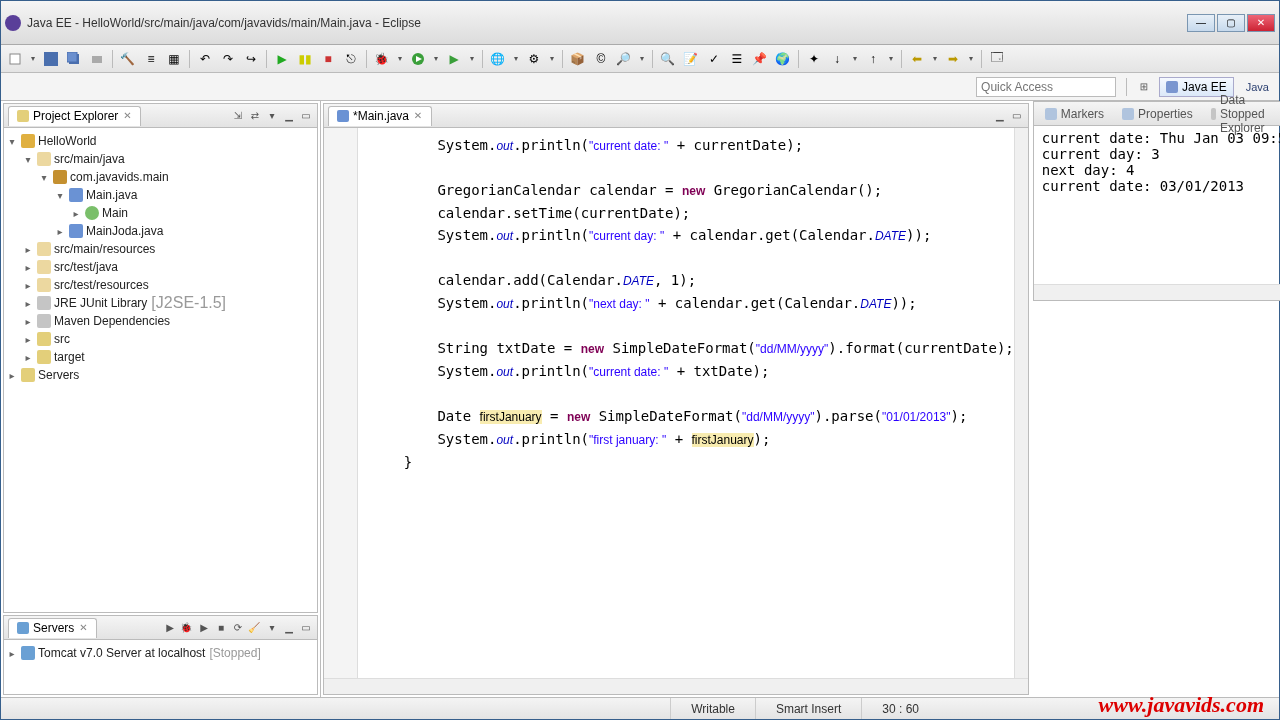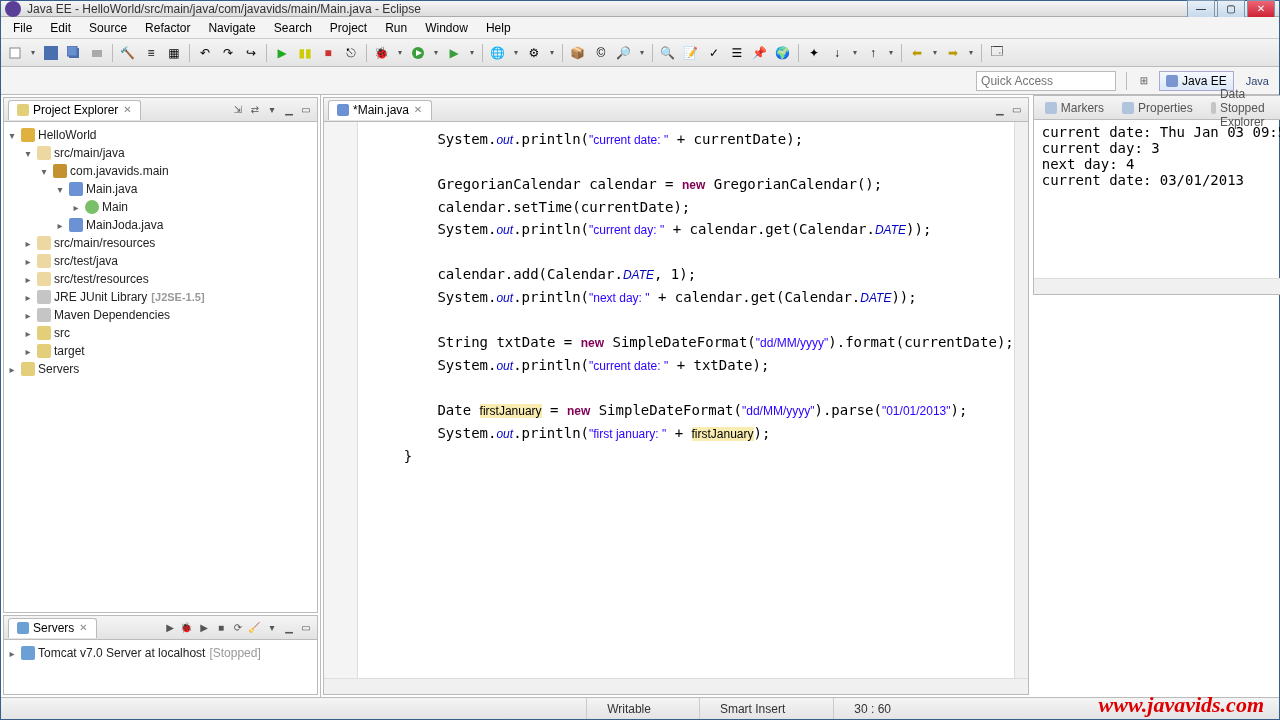--- a/index.html
+++ b/index.html
@@ -1,18 +1,18 @@
 <!DOCTYPE html>
 <html><head>
 <meta charset="utf-8">
 <style>
 * { margin:0; padding:0; box-sizing:border-box; font-family:"Segoe UI",Tahoma,sans-serif; font-size:12px; }
 body { background:#f0f0f0; width:1280px; height:720px; overflow:hidden; position:relative; }
 .window { width:1280px; height:720px; background:#fff; border:1px solid #365f8c; display:flex; flex-direction:column; }
-.titlebar { height:16px; background:linear-gradient(#f5f5f5,#dcdcdc); border-bottom:1px solid #aaa; display:flex; align-items:center; padding:0 4px; }
+.titlebar { height:44px; background:linear-gradient(#f5f5f5,#dcdcdc); border-bottom:1px solid #aaa; display:flex; align-items:center; padding:0 4px; }
 .title-icon { width:16px; height:16px; background:#5a3f99; border-radius:50%; margin-right:6px; }
 .title-text { flex:1; color:#333; font-size:12px; }
 .win-btns { display:flex; gap:2px; }
 .win-btn { width:28px; height:18px; border:1px solid #7a96b1; background:linear-gradient(#e8f0f8,#c6d9ec); font-size:10px; text-align:center; line-height:16px; cursor:pointer; }
 .win-btn.close { background:linear-gradient(#e67,#c23); color:#fff; }
 .menubar { height:22px; background:#f4f4f4; border-bottom:1px solid #ccc; display:flex; align-items:center; padding:0 4px; gap:2px; }
 .menu-item { padding:2px 8px; cursor:pointer; }
 .toolbar { height:28px; background:linear-gradient(#f4f4f4,#e4e4e4); border-bottom:1px solid #bbb; display:flex; align-items:center; padding:0 4px; gap:3px; }
 .tool-btn { width:20px; height:20px; border:1px solid transparent; display:inline-flex; align-items:center; justify-content:center; cursor:pointer; }
 .tool-sep { width:1px; height:18px; background:#bbb; margin:0 2px; }
@@ -38,73 +38,61 @@
 .node-icon { width:14px; height:14px; margin:0 3px; display:inline-block; }
 .ic-proj { background:#e0b040; border-radius:2px; }
 .ic-pkg  { background:#c49030; border-radius:2px; }
 .ic-pkgf { background:#ecd8a0; border-radius:2px; }
 .ic-java { background:#6a92d4; border-radius:2px; }
 .ic-class{ background:#7abf6a; border-radius:50%; }
 .ic-lib  { background:#c5c5c5; border-radius:2px; }
 .ic-fold { background:#e3cf7a; border-radius:2px; }
 .ic-xml  { background:#b0c4de; border-radius:2px; }
 .ic-serv { background:#6aa0d4; border-radius:2px; }
-.lib-hint { color:#999; margin-left:4px; font-size:11px;font-weight:bold; }
+.lib-hint { color:#999; margin-left:4px; font-size:16px; }
 .server-status { color:#999; margin-left:4px; }
 .right-col { flex:1; display:flex; min-width:0; }
 .editor-view { flex:1; display:flex; flex-direction:column; border:1px solid #bbb; margin:2px; min-height:0; }
 .editor-body { flex:1; display:flex; min-height:0; position:relative; }
 .gutter { width:34px; background:#f4f4f4; border-right:1px solid #ddd; }
 .code-area { flex:1; overflow:auto; font-family:Consolas,monospace; font-size:14px; line-height:22px; padding:6px 0 6px 12px; white-space:pre; color:#000; position:relative; }
 .overview { width:14px; background:#f0f0f0; border-left:1px solid #ddd; position:relative; }
 .hscroll { height:16px; background:#f0f0f0; border-top:1px solid #ddd; }
 .kw { color:#7f0055; font-weight:bold; }
 .str { color:#2a00ff; }
 .fld { color:#0000c0; font-style:italic; }
 .hl { background:#f8ecb0; }
 .bottom-view { height:200px; display:flex; flex-direction:column; border:1px solid #bbb; margin:0 2px 11px 2px; }
 .btabs { height:24px; background:linear-gradient(#f5f5f5,#e3e3e3); border-bottom:1px solid #bbb; display:flex; align-items:center; padding:0 4px; gap:4px; }
 .btab { height:20px; padding:0 6px; display:inline-flex; align-items:center; gap:4px; font-size:11px; color:#555; cursor:pointer; border:1px solid transparent; }
 .btab.active { background:#fff; border-color:#bbb; border-bottom-color:#fff; border-radius:3px 3px 0 0; color:#000; }
 .btab-icons { margin-left:auto; display:flex; gap:3px; }
 .console-meta { padding:2px 8px; color:#777; font-size:11px; border-bottom:1px solid #eee; }
 .console-out { flex:1; overflow:auto; font-family:Consolas,monospace; font-size:14px; line-height:16px; padding:4px 8px; white-space:pre; color:#000; }
-.statusbar { height:22px; background:linear-gradient(#f4f4f4,#e4e4e4); border-top:1px solid #bbb; display:flex; align-items:center; font-size:11px; color:#333;gap:28px; }
+.statusbar { height:22px; background:linear-gradient(#f4f4f4,#e4e4e4); border-top:1px solid #bbb; display:flex; align-items:center; font-size:11px; color:#333; }
 .status-cell { padding:0 20px; border-left:1px solid #ccc; height:100%; display:flex; align-items:center; }
 .watermark { position:absolute; right:16px; bottom:2px; color:#d00; font:italic bold 22px Georgia,serif; }
 .servers-view { flex:0 0 80px; }
 svg { display:block; }
 </style>
 </head>
 <body>
 
 <div class="window">
 
   <div class="titlebar">
     <span class="title-icon"></span>
     <span class="title-text">Java EE - HelloWorld/src/main/java/com/javavids/main/Main.java - Eclipse</span>
     <div class="win-btns">
       <div class="win-btn">—</div>
       <div class="win-btn">▢</div>
       <div class="win-btn close">✕</div>
     </div>
   </div>
 
-  <div class="menubar">
-    <span class="menu-item">File</span>
-    <span class="menu-item">Edit</span>
-    <span class="menu-item">Source</span>
-    <span class="menu-item">Refactor</span>
-    <span class="menu-item">Navigate</span>
-    <span class="menu-item">Search</span>
-    <span class="menu-item">Project</span>
-    <span class="menu-item">Run</span>
-    <span class="menu-item">Window</span>
-    <span class="menu-item">Help</span>
-  </div>
 
   <div class="toolbar">
     <span class="tool-btn">
         <svg width="14" height="14">
           <rect x="2" y="2" width="10" height="10" fill="#fff" stroke="#888"></rect>
         </svg>
       </span>
       <span class="tool-drop">▾</span>
     <span class="tool-btn">
         <svg width="14" height="14">

